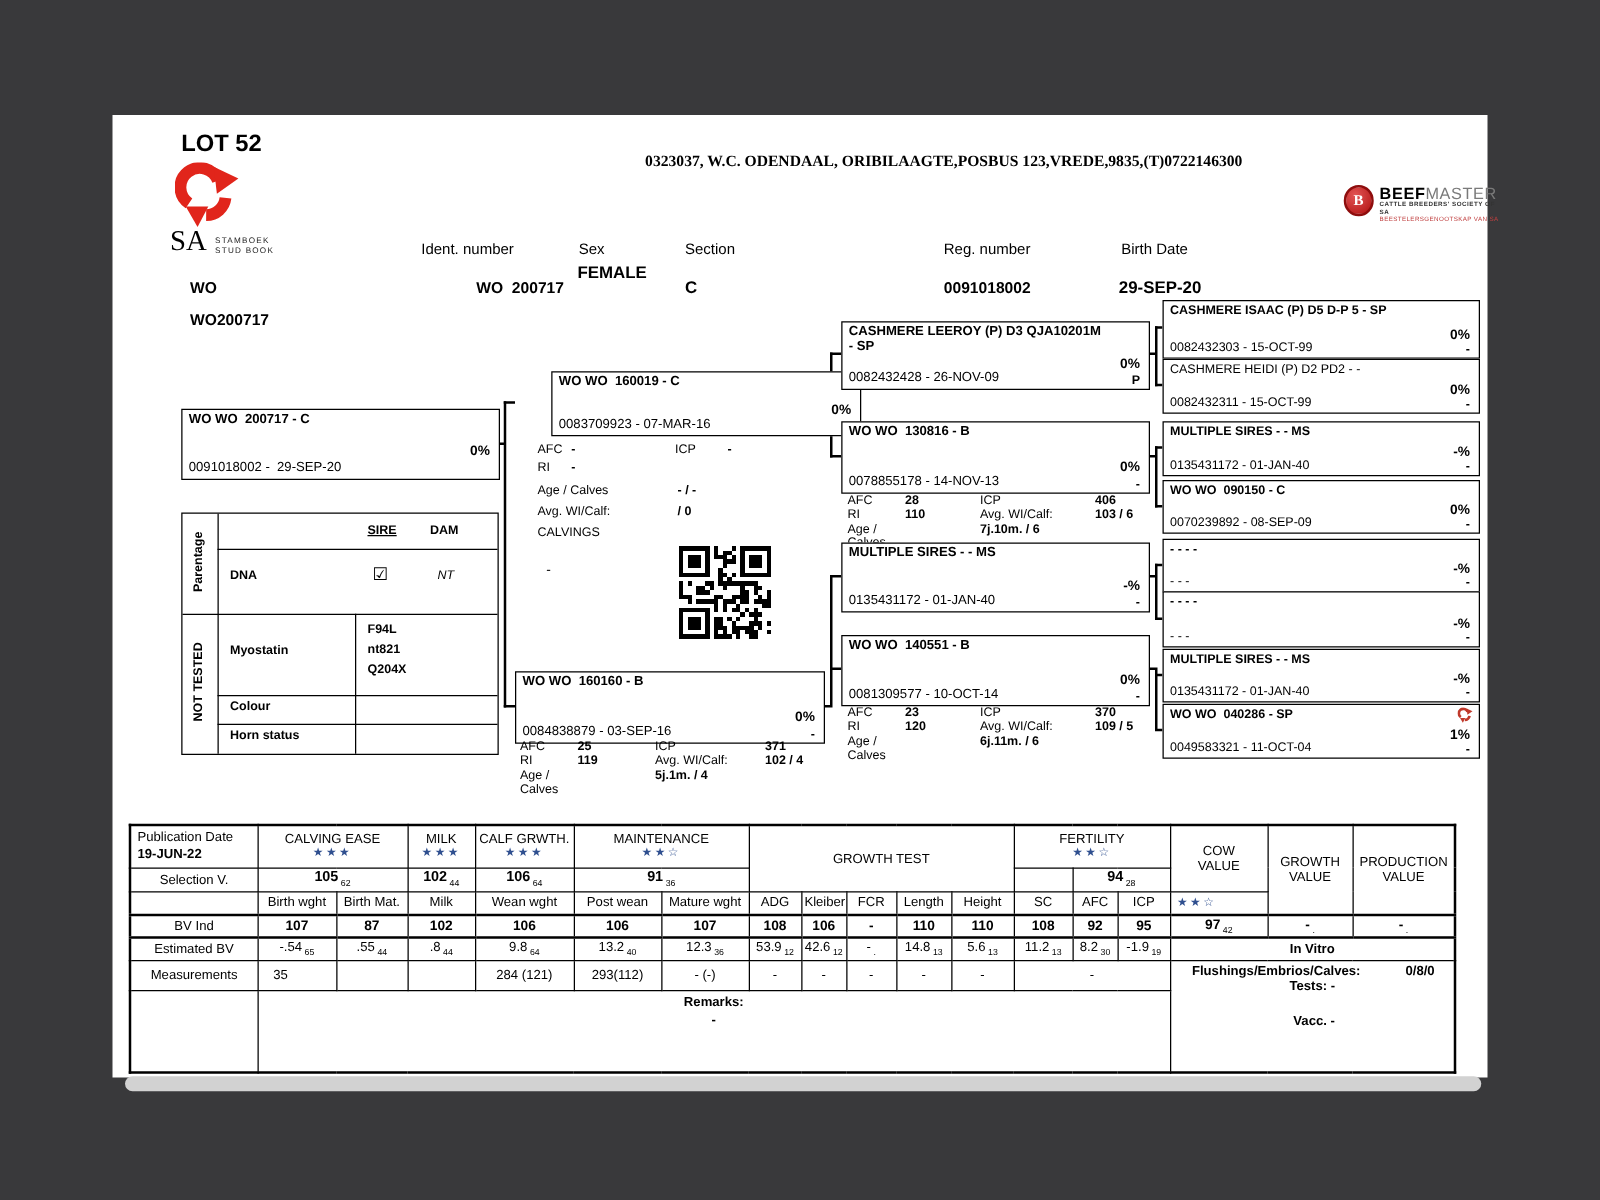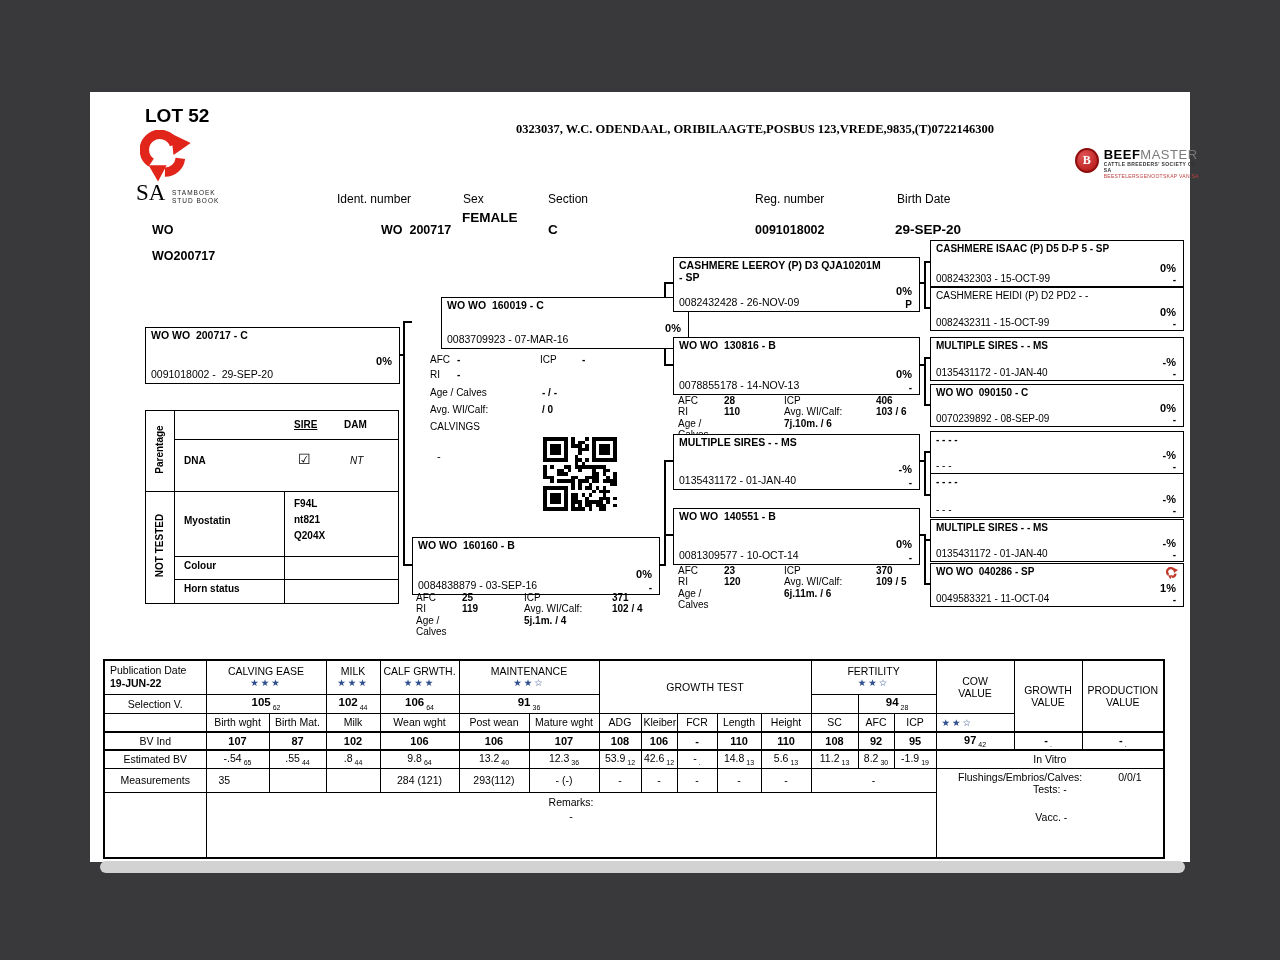--- a/index.html
+++ b/index.html
@@ -51,21 +51,21 @@
   table.perf td{border:1px solid #000;padding:0 2px;text-align:center;vertical-align:middle;overflow:hidden;}
   tr.rA{height:34px;padding-left:27px;} tr.rB{height:19px;} tr.rC{height:19px;} tr.rD{height:18px;} tr.rE{height:18px;} tr.rF{height:24px;} tr.rG{height:66px;}
   tr.rD td{border-top:2px solid #000;border-bottom:2px solid #000;font-weight:bold;font-size:11px;}
   .pub{text-align:left !important;padding-left:5px !important;font-size:10.5px;line-height:13px;}
   .stars{color:#2f4f8f;font-size:9.5px;letter-spacing:2px;}
   .sub{font-size:7px;vertical-align:sub;margin-left:2px;font-weight:normal;}
   .selv{font-weight:bold;font-size:11.5px;}
   .gt{font-size:11px;}
   .grp{font-size:10.5px;line-height:12px;}
   .cowstars{text-align:left !important;padding-left:5px !important;}
-  .invitro,.flush,.remarks{text-align:center;vertical-align:top !important;padding:2px 17px !important;}
+  .invitro,.flush,.remarks{text-align:center;vertical-align:top !important;padding:2px 17px !important;font-weight:bold;}
   .flush .flv{margin-left:36px;}
   .flush .vacc{margin-top:16px;padding-left:3px;}
   .remarks div{line-height:14px;}
   .m0{text-align:left !important;padding-left:12px !important;}
   .qr svg rect{fill:#000;}
   .scrollbar{position:absolute;left:100px;top:861px;width:1085px;height:12px;background:#d2d2d2;border-radius:6px;}
 </style>
 </head>
 <body>
 
@@ -699,21 +699,21 @@
       <td>284 (121)</td>
       <td>293(112)</td>
       <td>- (-)</td>
       <td>-</td>
       <td>-</td>
       <td>-</td>
       <td>-</td>
       <td>-</td>
       <td colspan="3">-</td>
       <td colspan="3" rowspan="2" class="flush">
-        <div><span>Flushings/Embrios/Calves:</span><span class="flv">0/0/1</span></div>
+        <div><span>Flushings/Embrios/Calves:</span><span class="flv">0/8/0</span></div>
         <div>Tests: -</div>
         <div class="vacc">Vacc. -</div>
       </td>
     </tr>
     <tr class="rG">
       <td></td>
       <td colspan="14" class="remarks">
         <div>Remarks:</div>
         <div>-</div>
       </td>

